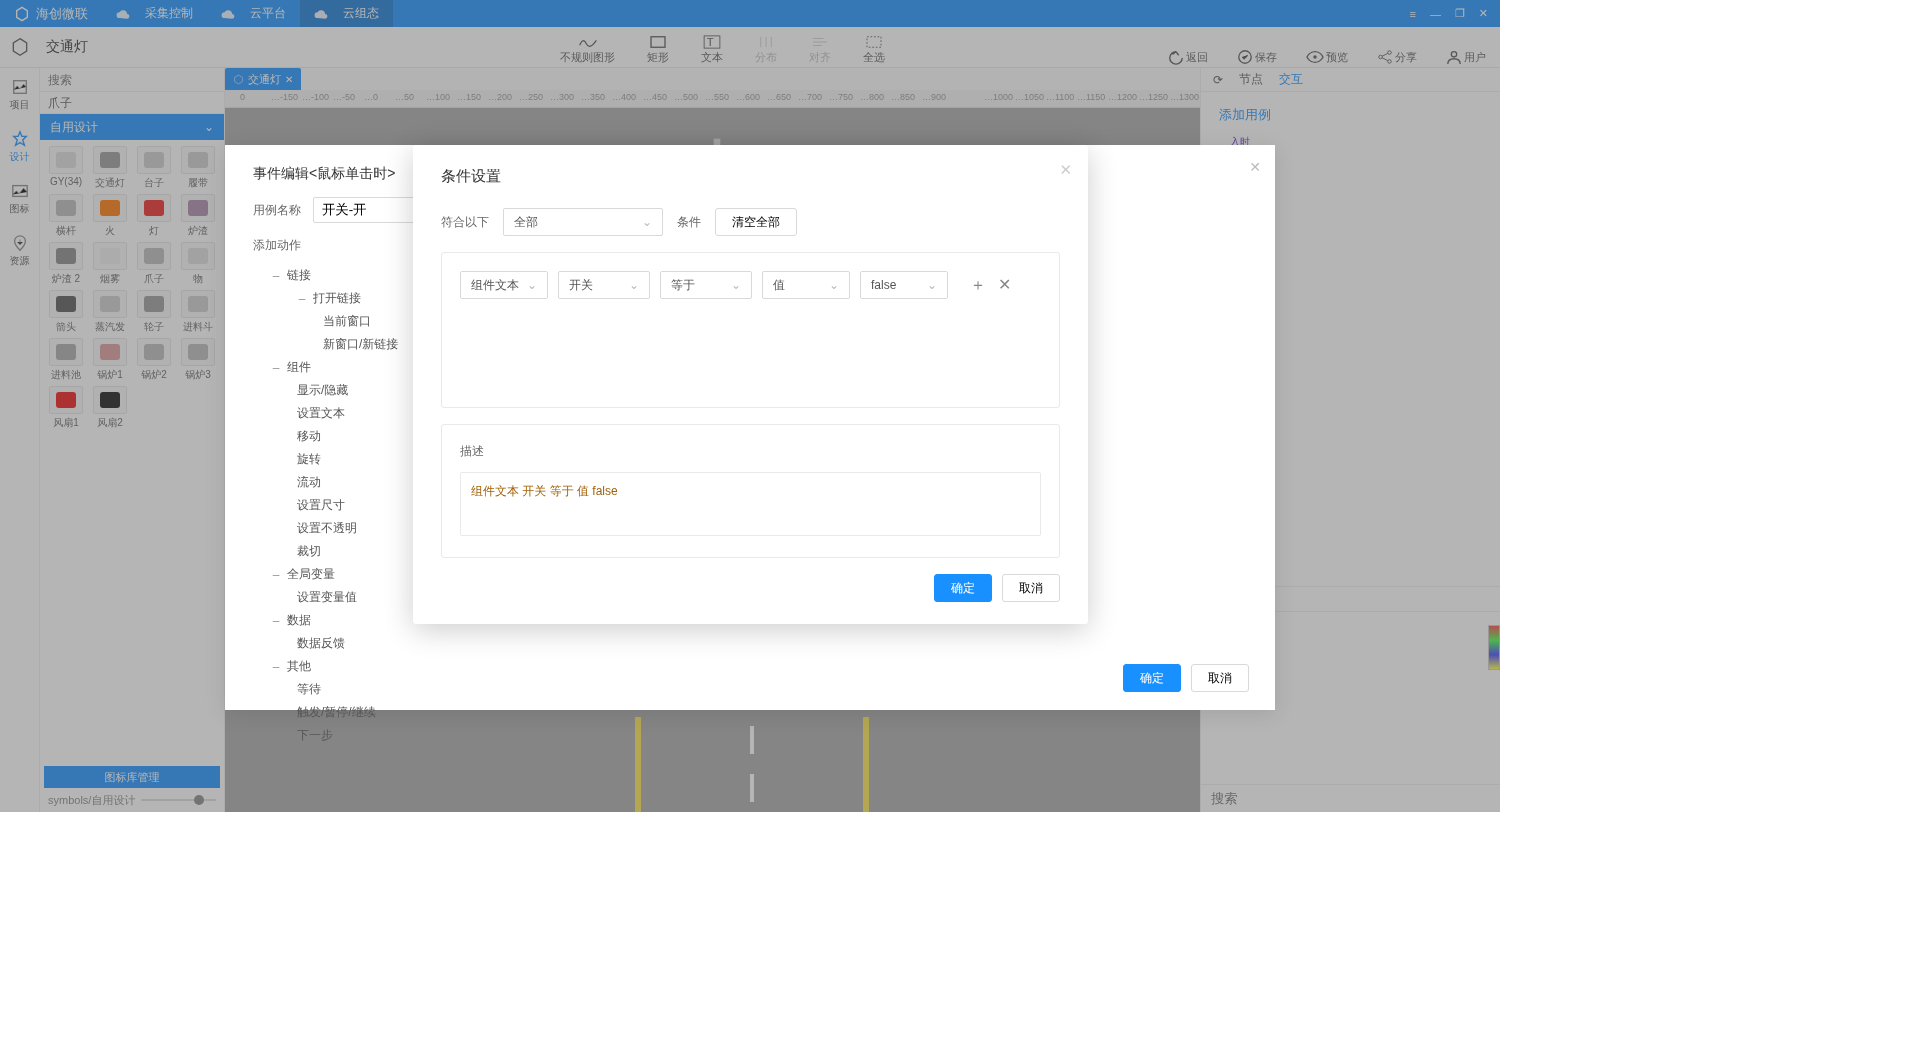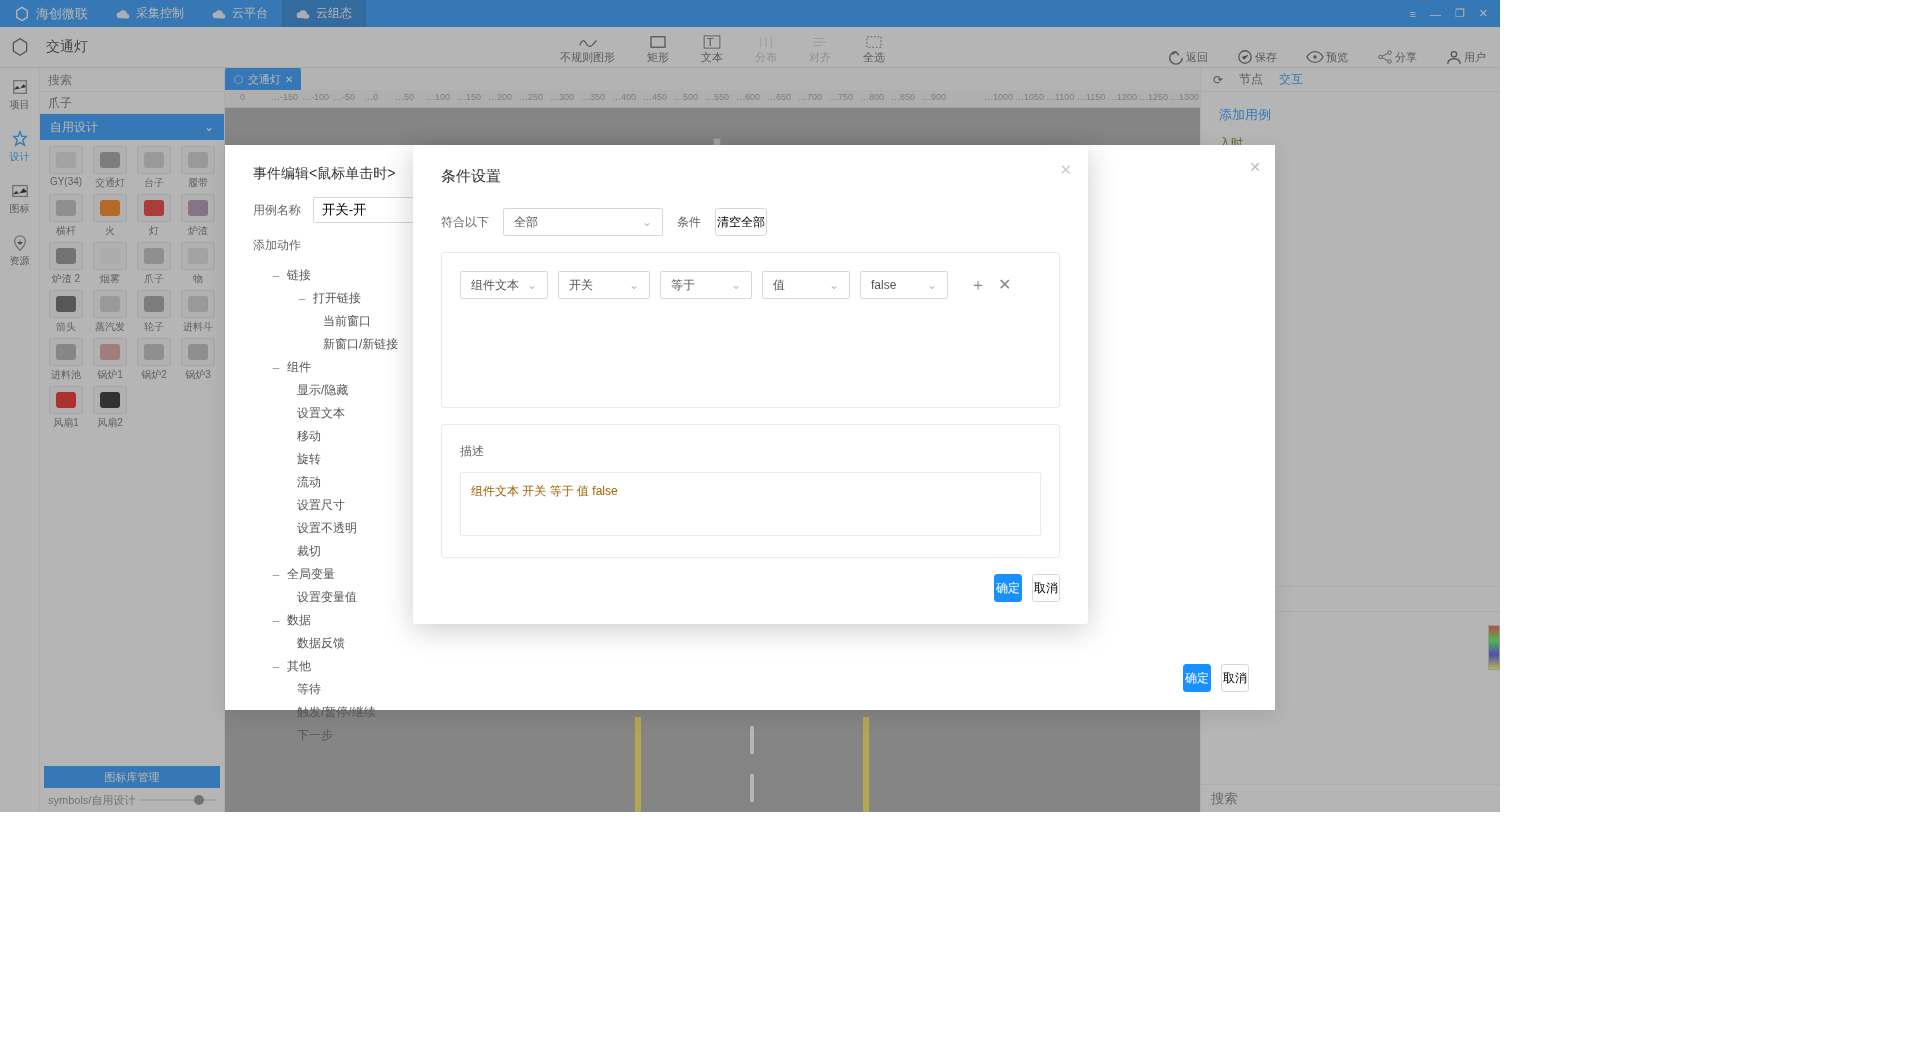--- a/index.html
+++ b/index.html
@@ -2,21 +2,21 @@
 <html><head>
 <meta charset="utf-8">
 <style>
 * { margin:0; padding:0; box-sizing:border-box; font-family:"Microsoft YaHei","PingFang SC",Arial,sans-serif; }
 body { background:#fff; font-size:12px; color:#595959; overflow:hidden; width:1500px; height:812px; position:relative; }
 
 
 .topbar { height:27px; background:#1890ff; display:flex; align-items:center; color:#fff; position:relative; }
 .topbar .logo { display:flex; align-items:center; gap:6px; padding:0 14px; font-weight:500; font-size:13px; }
 .topbar .hex-icon { width:16px; height:16px; }
-.topbar .tabitem { display:flex; align-items:center; gap:6px; padding:8px 14px; height:100%; cursor:pointer; }
+.topbar .tabitem { display:flex; align-items:center; gap:15px; padding:8px 14px; height:100%; cursor:pointer; }
 .topbar .tabitem.active { background:#1478d6; }
 .topbar .win-controls { position:absolute; right:6px; top:0; height:100%; display:flex; align-items:center; gap:14px; padding:0 6px; }
 .topbar .win-controls span { cursor:pointer; font-size:11px; }
 
 
 .secondbar { height:41px; border-bottom:1px solid #e8e8e8; display:flex; align-items:center; }
 .secondbar .doc-icon { width:40px; display:flex; justify-content:center; }
 .secondbar .doc-title { font-size:14px; color:#333; margin-left:6px; }
 .center-tools { position:absolute; left:560px; top:27px; height:41px; display:flex; align-items:flex-end; gap:32px; padding-bottom:3px; }
 .center-tools .tool { display:flex; flex-direction:column; align-items:center; gap:1px; font-size:11px; color:#595959; }
@@ -53,40 +53,40 @@
 .road-line { position:absolute; background:#ffe54a; width:6px; height:95px; bottom:0; }
 .road-dash { position:absolute; background:#fff; width:4px; height:28px; bottom:0; }
 
 
 .rightpanel { position:absolute; right:0; top:68px; width:300px; height:744px; border-left:1px solid #eee; background:#fff; }
 .rightpanel .rtabs { height:24px; display:flex; align-items:center; gap:16px; padding:0 12px; border-bottom:1px solid #eee; font-size:12px; }
 .rightpanel .rtabs span { cursor:pointer; }
 .rightpanel .rtabs .active { color:#1890ff; }
 .rightpanel .addcase { padding:14px 18px 6px; color:#1890ff; font-size:13px; cursor:pointer; }
 .rightpanel .evlist { padding:0 18px; }
-.rightpanel .evlist div { padding:5px 0; font-size:12px; color:#4d7c0f; cursor:pointer; }
+.rightpanel .evlist div { padding:5px 0; font-size:10px; color:#6d28d9; cursor:pointer;margin-left:11px; }
 .rightpanel .btabs { position:absolute; bottom:200px; left:0; right:0; height:26px; display:flex; gap:20px; padding:0 18px; align-items:center; border-top:1px solid #eee; border-bottom:1px solid #eee; }
 .rightpanel .searchb { position:absolute; bottom:0; left:0; right:0; height:28px; border-top:1px solid #eee; }
 .rightpanel .searchb input { width:100%; height:100%; border:none; padding:0 10px; outline:none; }
 .color-strip { position:absolute; right:0; top:625px; width:12px; height:45px; background:linear-gradient(#f44,#4f4,#44f,#ff4); border:1px solid #ccc; }
 
 
 .overlay { position:absolute; inset:0; background:rgba(90,90,90,0.45); }
 .eventpanel { position:absolute; left:225px; top:145px; right:225px; height:565px; background:#fff; padding:20px 28px; box-shadow:0 4px 20px rgba(0,0,0,.1); }
 .eventpanel h3 { font-size:14px; font-weight:500; color:#333; margin-bottom:14px; }
 .eventpanel .row { display:flex; align-items:center; gap:12px; margin-bottom:14px; font-size:12px; color:#666; }
 .eventpanel .row input.text { height:26px; border:1px solid #d9d9d9; border-radius:2px; padding:0 8px; width:180px; }
 .eventpanel .close-x { position:absolute; right:14px; top:14px; color:#bbb; cursor:pointer; font-size:14px; }
 .eventpanel .section-label { font-size:12px; color:#666; margin:6px 0 10px; }
 .action-tree { font-size:12px; color:#555; padding-left:18px; }
 .action-tree .node { padding:3px 0; display:flex; align-items:center; gap:6px; }
 .action-tree .caret { width:10px; text-align:center; color:#999; }
 .action-tree .child { padding-left:26px; }
 .eventpanel .footer-btns { position:absolute; right:26px; bottom:18px; display:flex; gap:10px; }
-.btn { height:28px; padding:0 1px; border-radius:3px; font-size:12px; cursor:pointer; border:1px solid #d9d9d9; background:#fff; }
+.btn { height:28px; padding:0 16px; border-radius:3px; font-size:12px; cursor:pointer; border:1px solid #d9d9d9; background:#fff; }
 .btn.primary { background:#1890ff; color:#fff; border-color:#1890ff; }
 
 
 .condmodal { position:absolute; left:413px; top:145px; width:675px; background:#fff; border-radius:3px; box-shadow:0 6px 30px rgba(0,0,0,.2); padding:22px 28px 22px; }
 .condmodal h3 { font-size:15px; font-weight:500; color:#333; margin-bottom:22px; }
 .condmodal .close-x { position:absolute; right:16px; top:16px; color:#ccc; cursor:pointer; font-size:15px; }
 .condmodal .toprow { display:flex; align-items:center; gap:14px; font-size:12px; color:#666; margin-bottom:16px; }
 .sel { height:28px; border:1px solid #d9d9d9; border-radius:2px; display:flex; align-items:center; justify-content:space-between; padding:0 10px; cursor:pointer; font-size:12px; color:#555; background:#fff;text-align:right; }
 .sel .caret { color:#bbb; margin-left:6px; }
 .card { border:1px solid #e9e9e9; border-radius:3px; padding:18px; margin-bottom:16px; }

